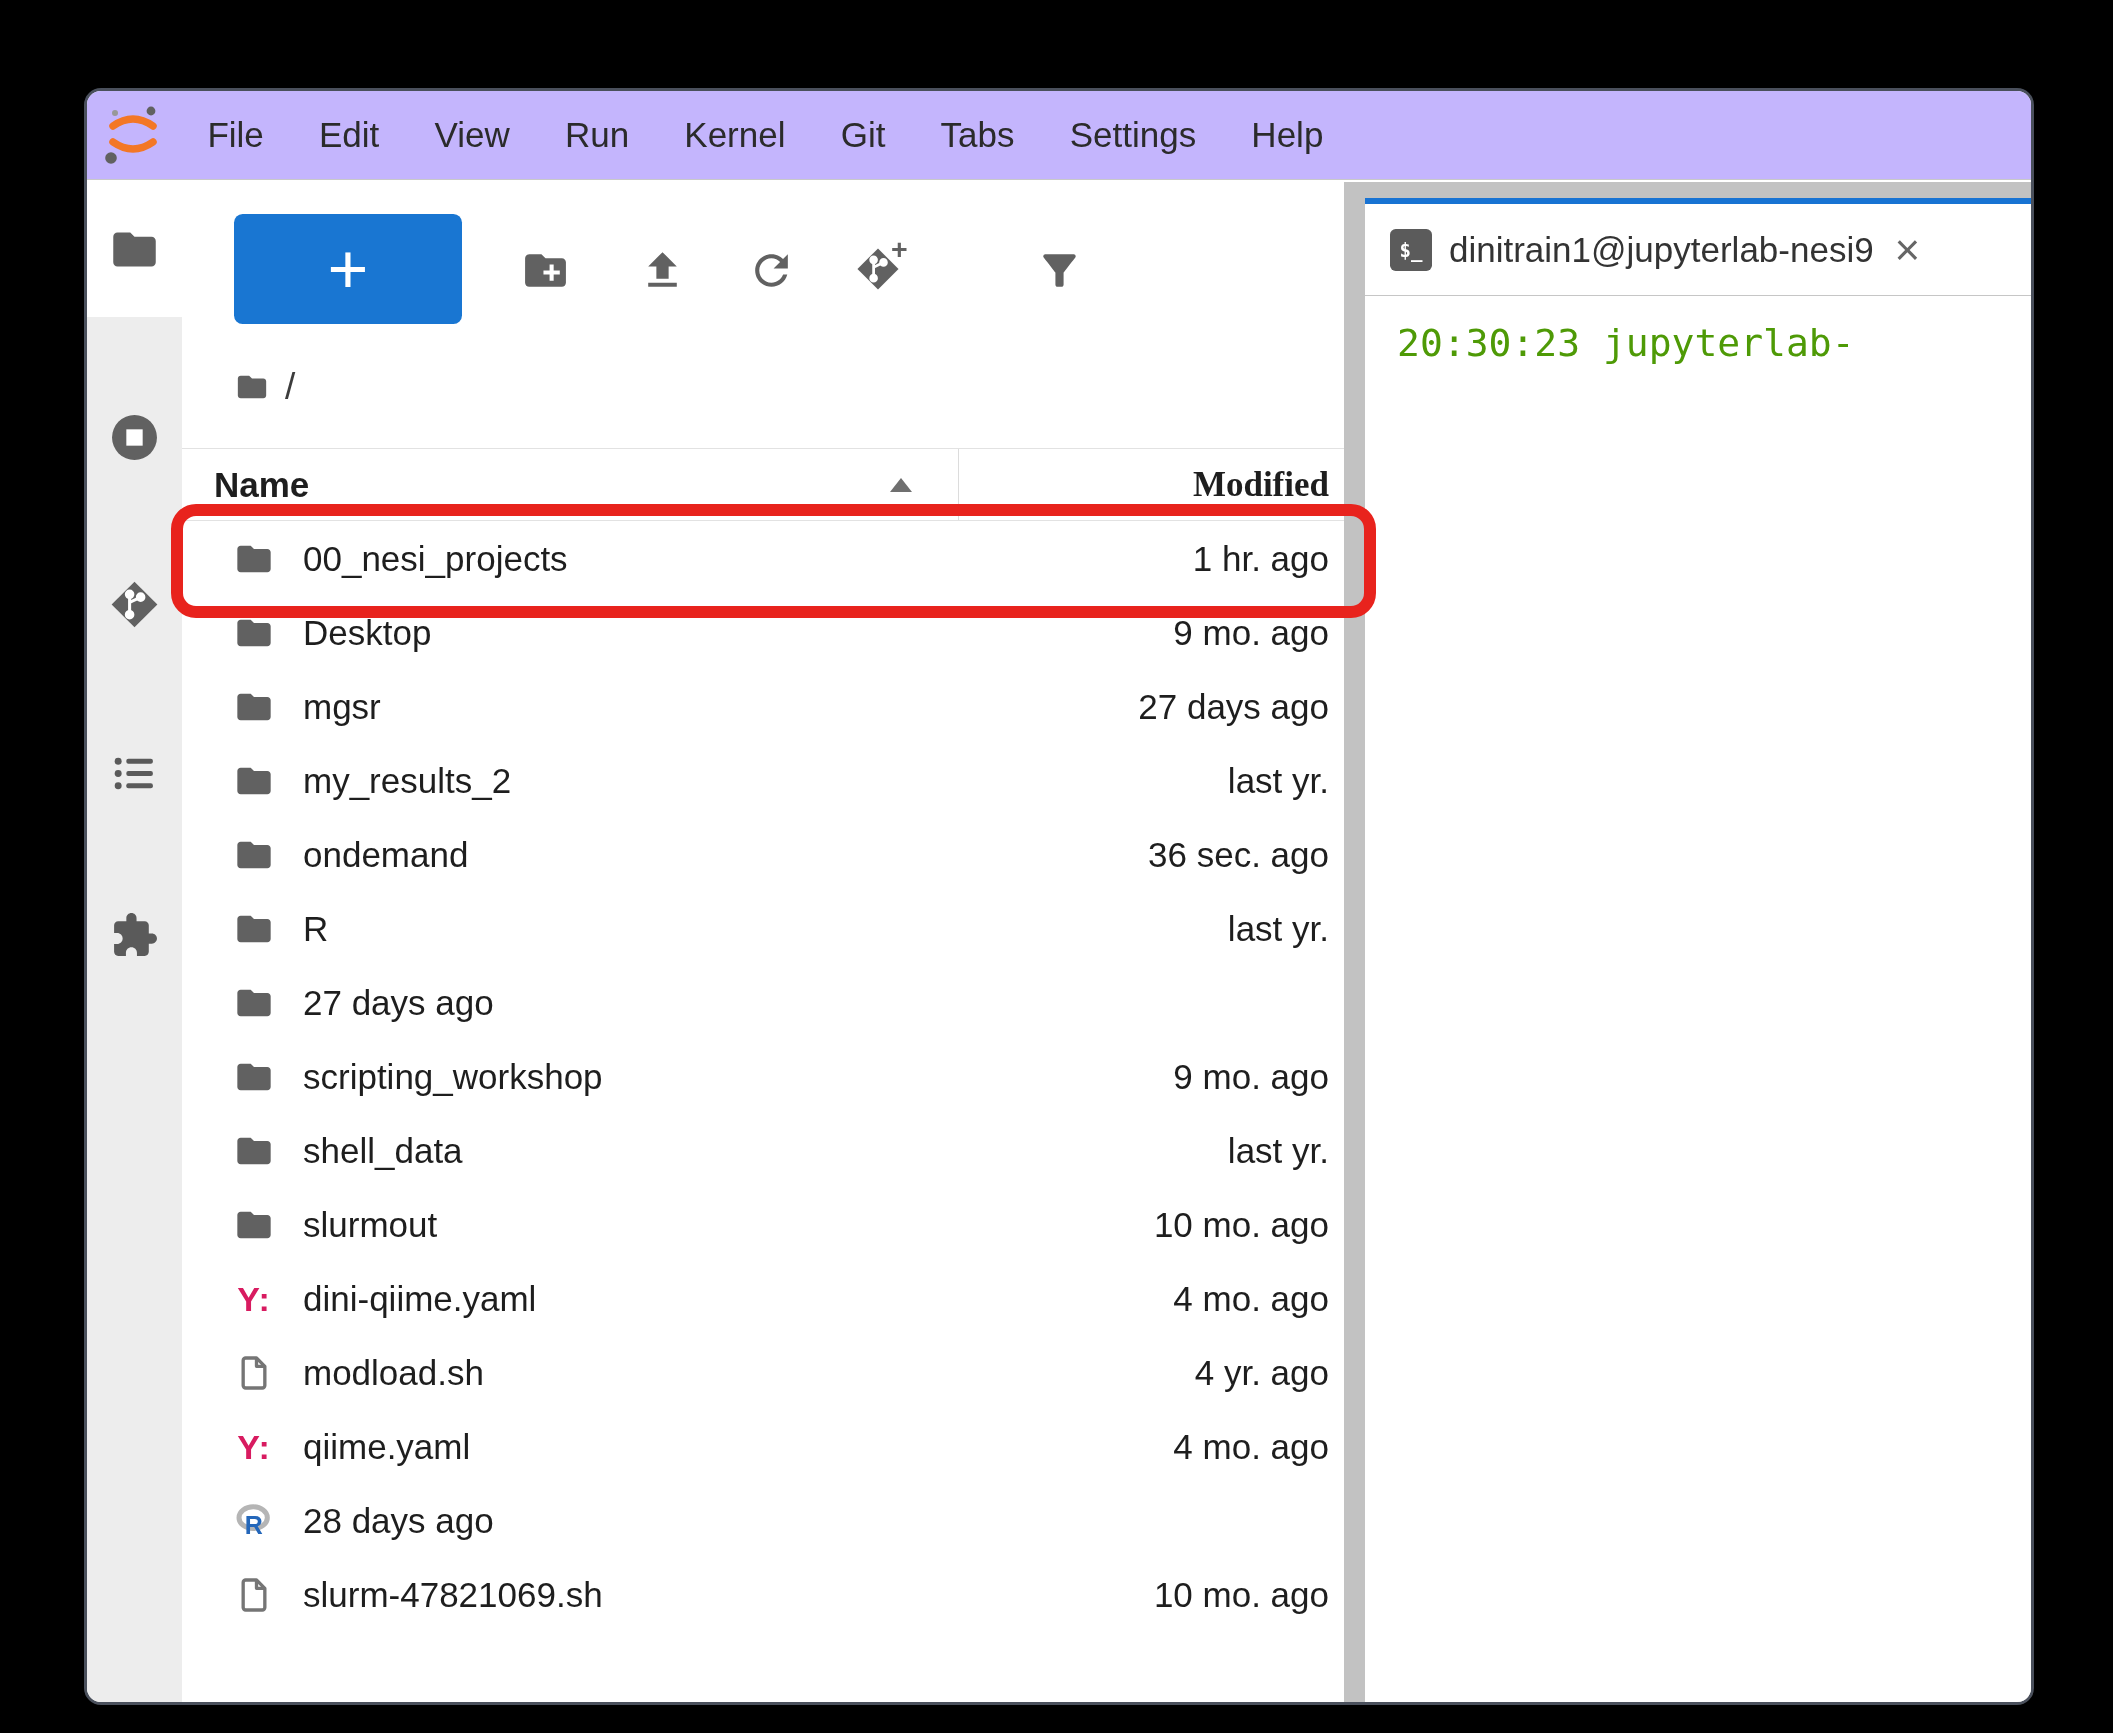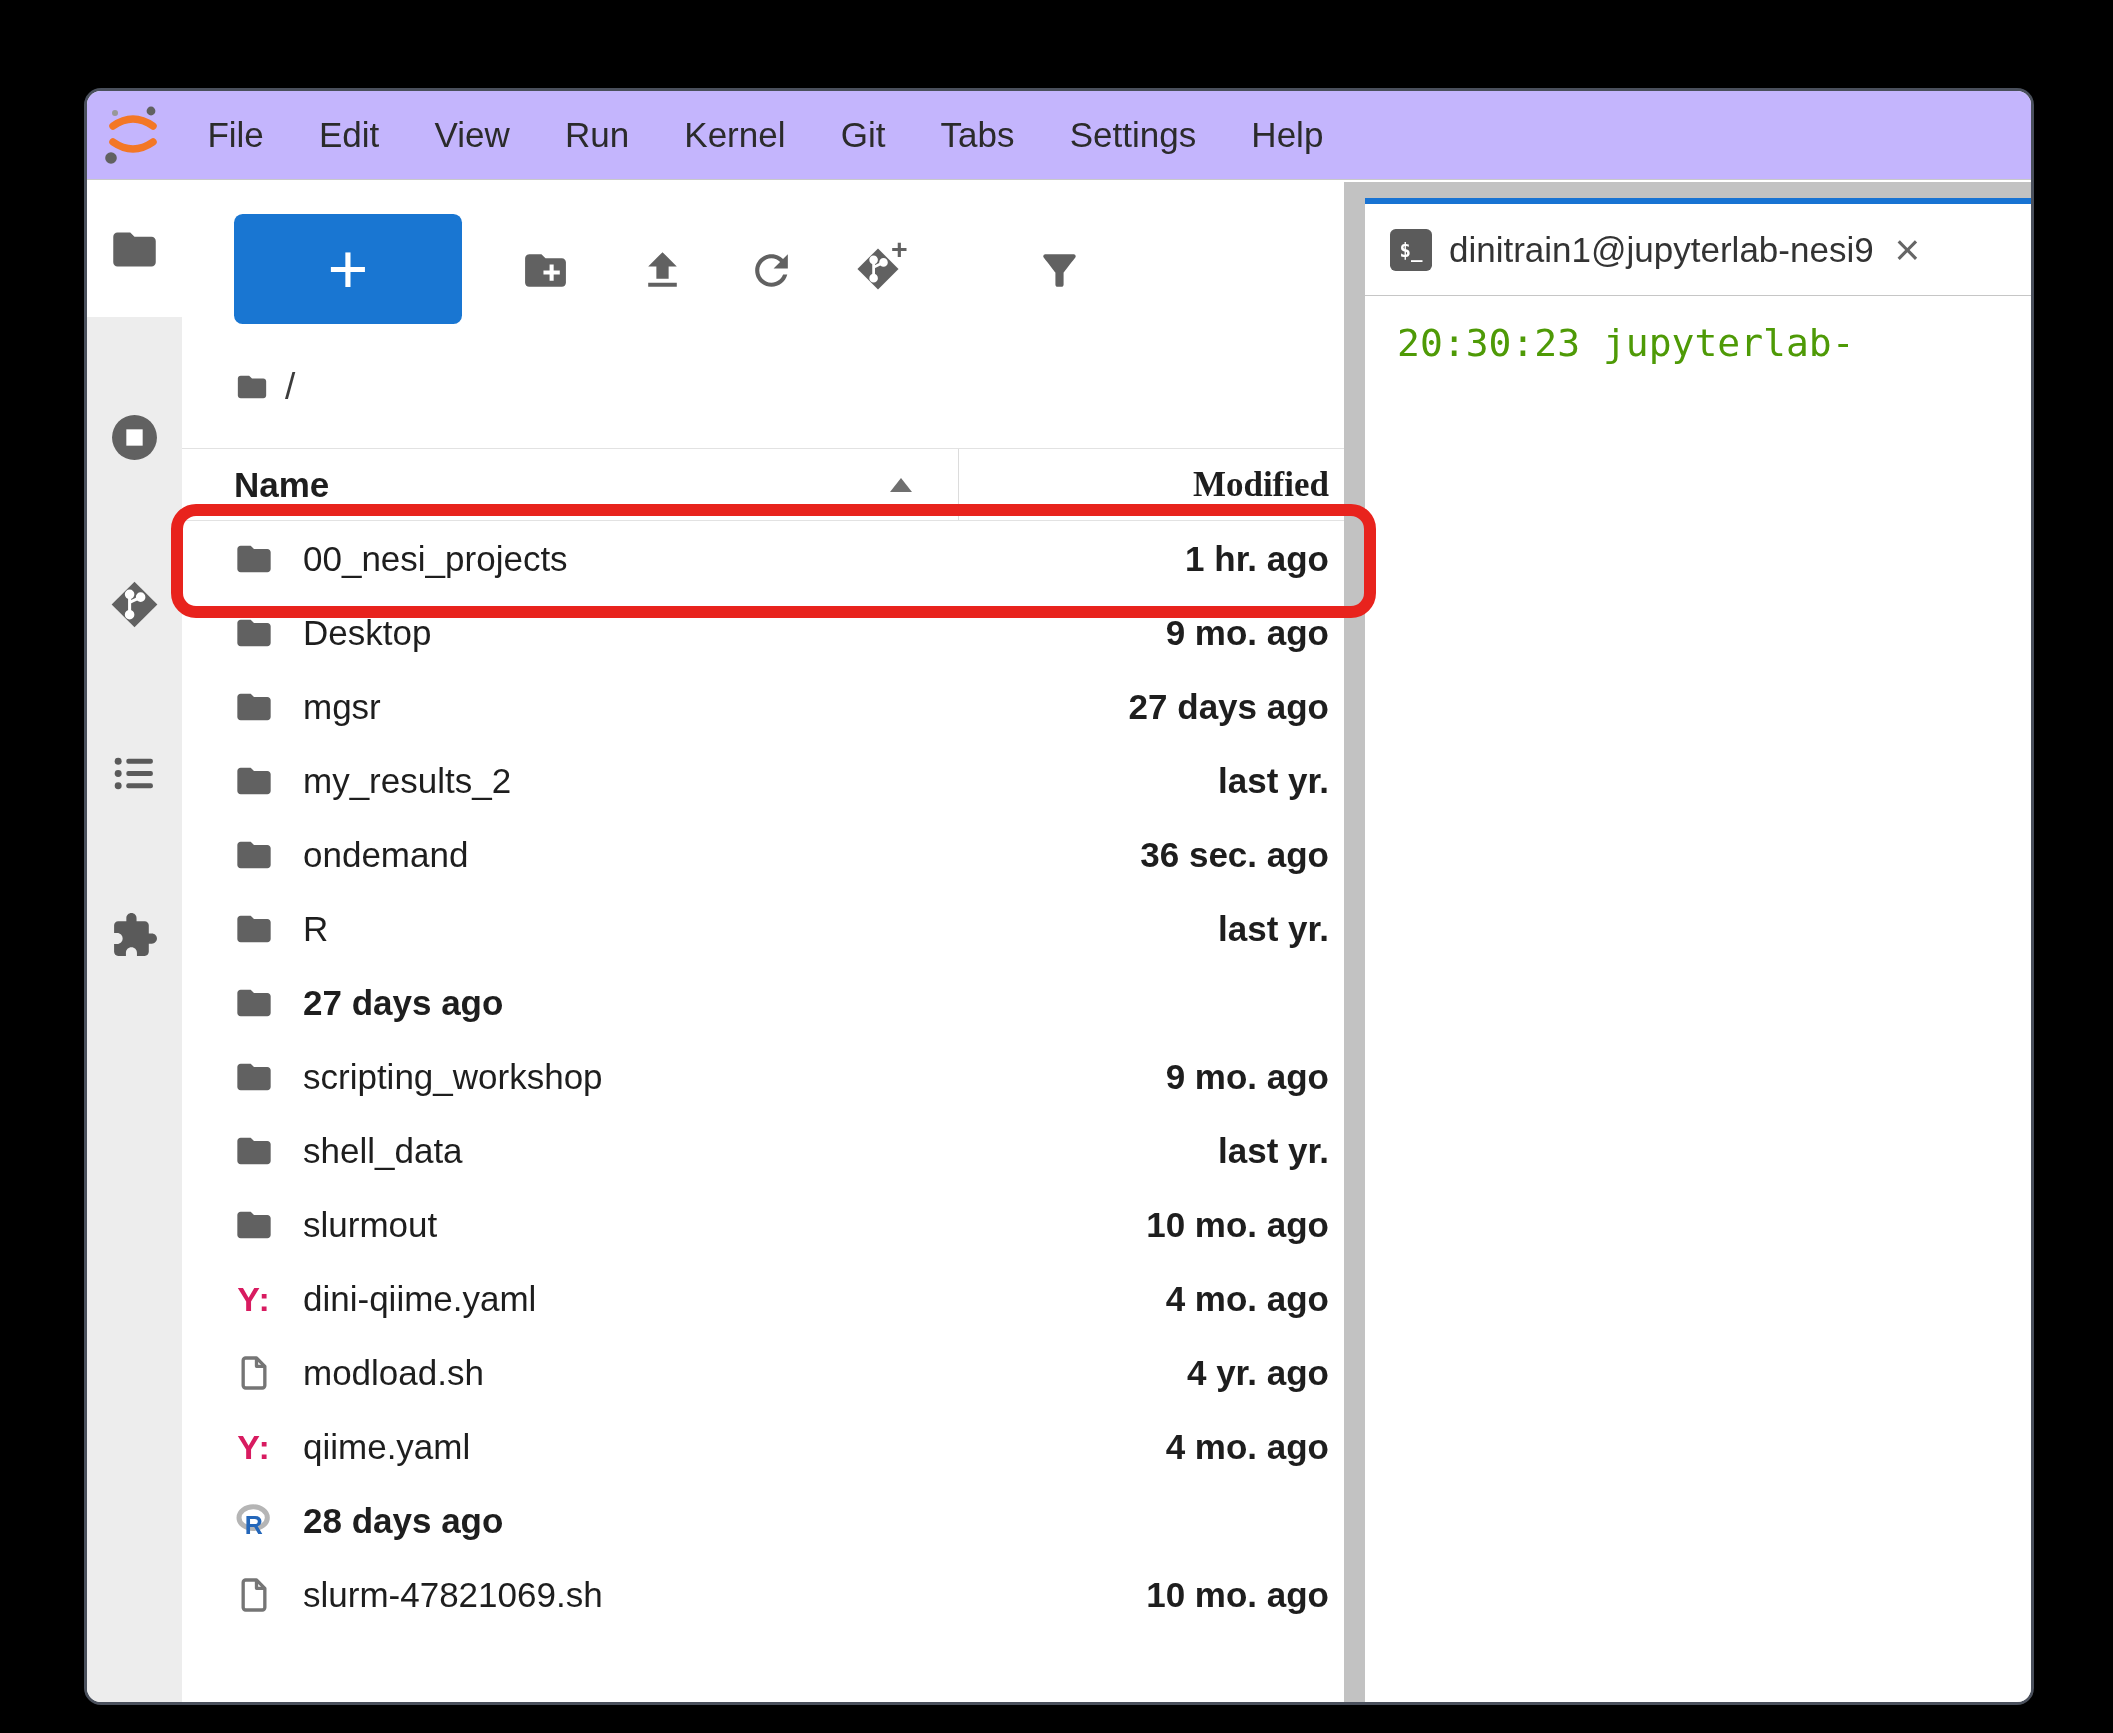--- a/index.html
+++ b/index.html
@@ -53,41 +53,41 @@
 
   .breadcrumb { position:absolute; left:53px; top:173px; height:63px; display:flex; align-items:center; gap:16px; }
   .breadcrumb svg { width:34px; height:34px; }
   .breadcrumb-path { font-size:37px; color:#3c3c3c; }
 
   .list-header {
     position:absolute; left:0; top:266px; right:0; height:73px;
     border-top:1.9px solid #e2e2e2; border-bottom:1.9px solid #e2e2e2;
     display:flex; align-items:stretch; font-weight:bold; font-size:35px; color:#1e1e1e;
   }
-  .col-name { flex:1; display:flex; align-items:center; padding-left:52px; }
+  .col-name { flex:1; display:flex; align-items:center; padding-left:32px; }
   .sort-triangle {
     margin-left:auto; margin-right:46px; width:0; height:0;
     border-left:11.4px solid transparent; border-right:11.4px solid transparent;
     border-bottom:14.3px solid #6f6f6f;
   }
   .col-modified {
     width:386px; border-left:1.9px solid #dcdcdc;
     display:flex; align-items:center; justify-content:flex-end; padding-right:15px;font-family:Liberation Serif, serif;
   }
 
   .file-list { position:absolute; left:0; top:340px; right:0; }
   .file-row {
     position:relative; height:74px; display:flex; align-items:center;
     padding:0 15px 0 50px; font-size:35px; color:#1e1e1e; cursor:pointer;
   }
   .file-icon { width:44px; height:44px; flex:0 0 auto; margin-right:27px; display:flex; align-items:center; justify-content:center; }
   .file-icon svg { width:40px; height:40px; }
   .yaml-glyph { font-weight:bold; color:#d81b60; font-size:34px; letter-spacing:1px; }
   .file-name { flex:1; white-space:nowrap; overflow:hidden; }
-  .file-modified { text-align:right; white-space:nowrap;font-weight:bold; }
+  .file-modified { text-align:right; white-space:nowrap; }
 
   .row-highlight {
     position:absolute; left:-11.4px; right:-32px; top:-18px; bottom:-22px;
     border:12.4px solid #e8231d; border-radius:25px; pointer-events:none; z-index:20;
   }
 
   
   .dock { flex:1; background:#c2c2c2; position:relative; }
   .terminal-panel {
     position:absolute; left:21px; top:16px; right:0; bottom:0;

